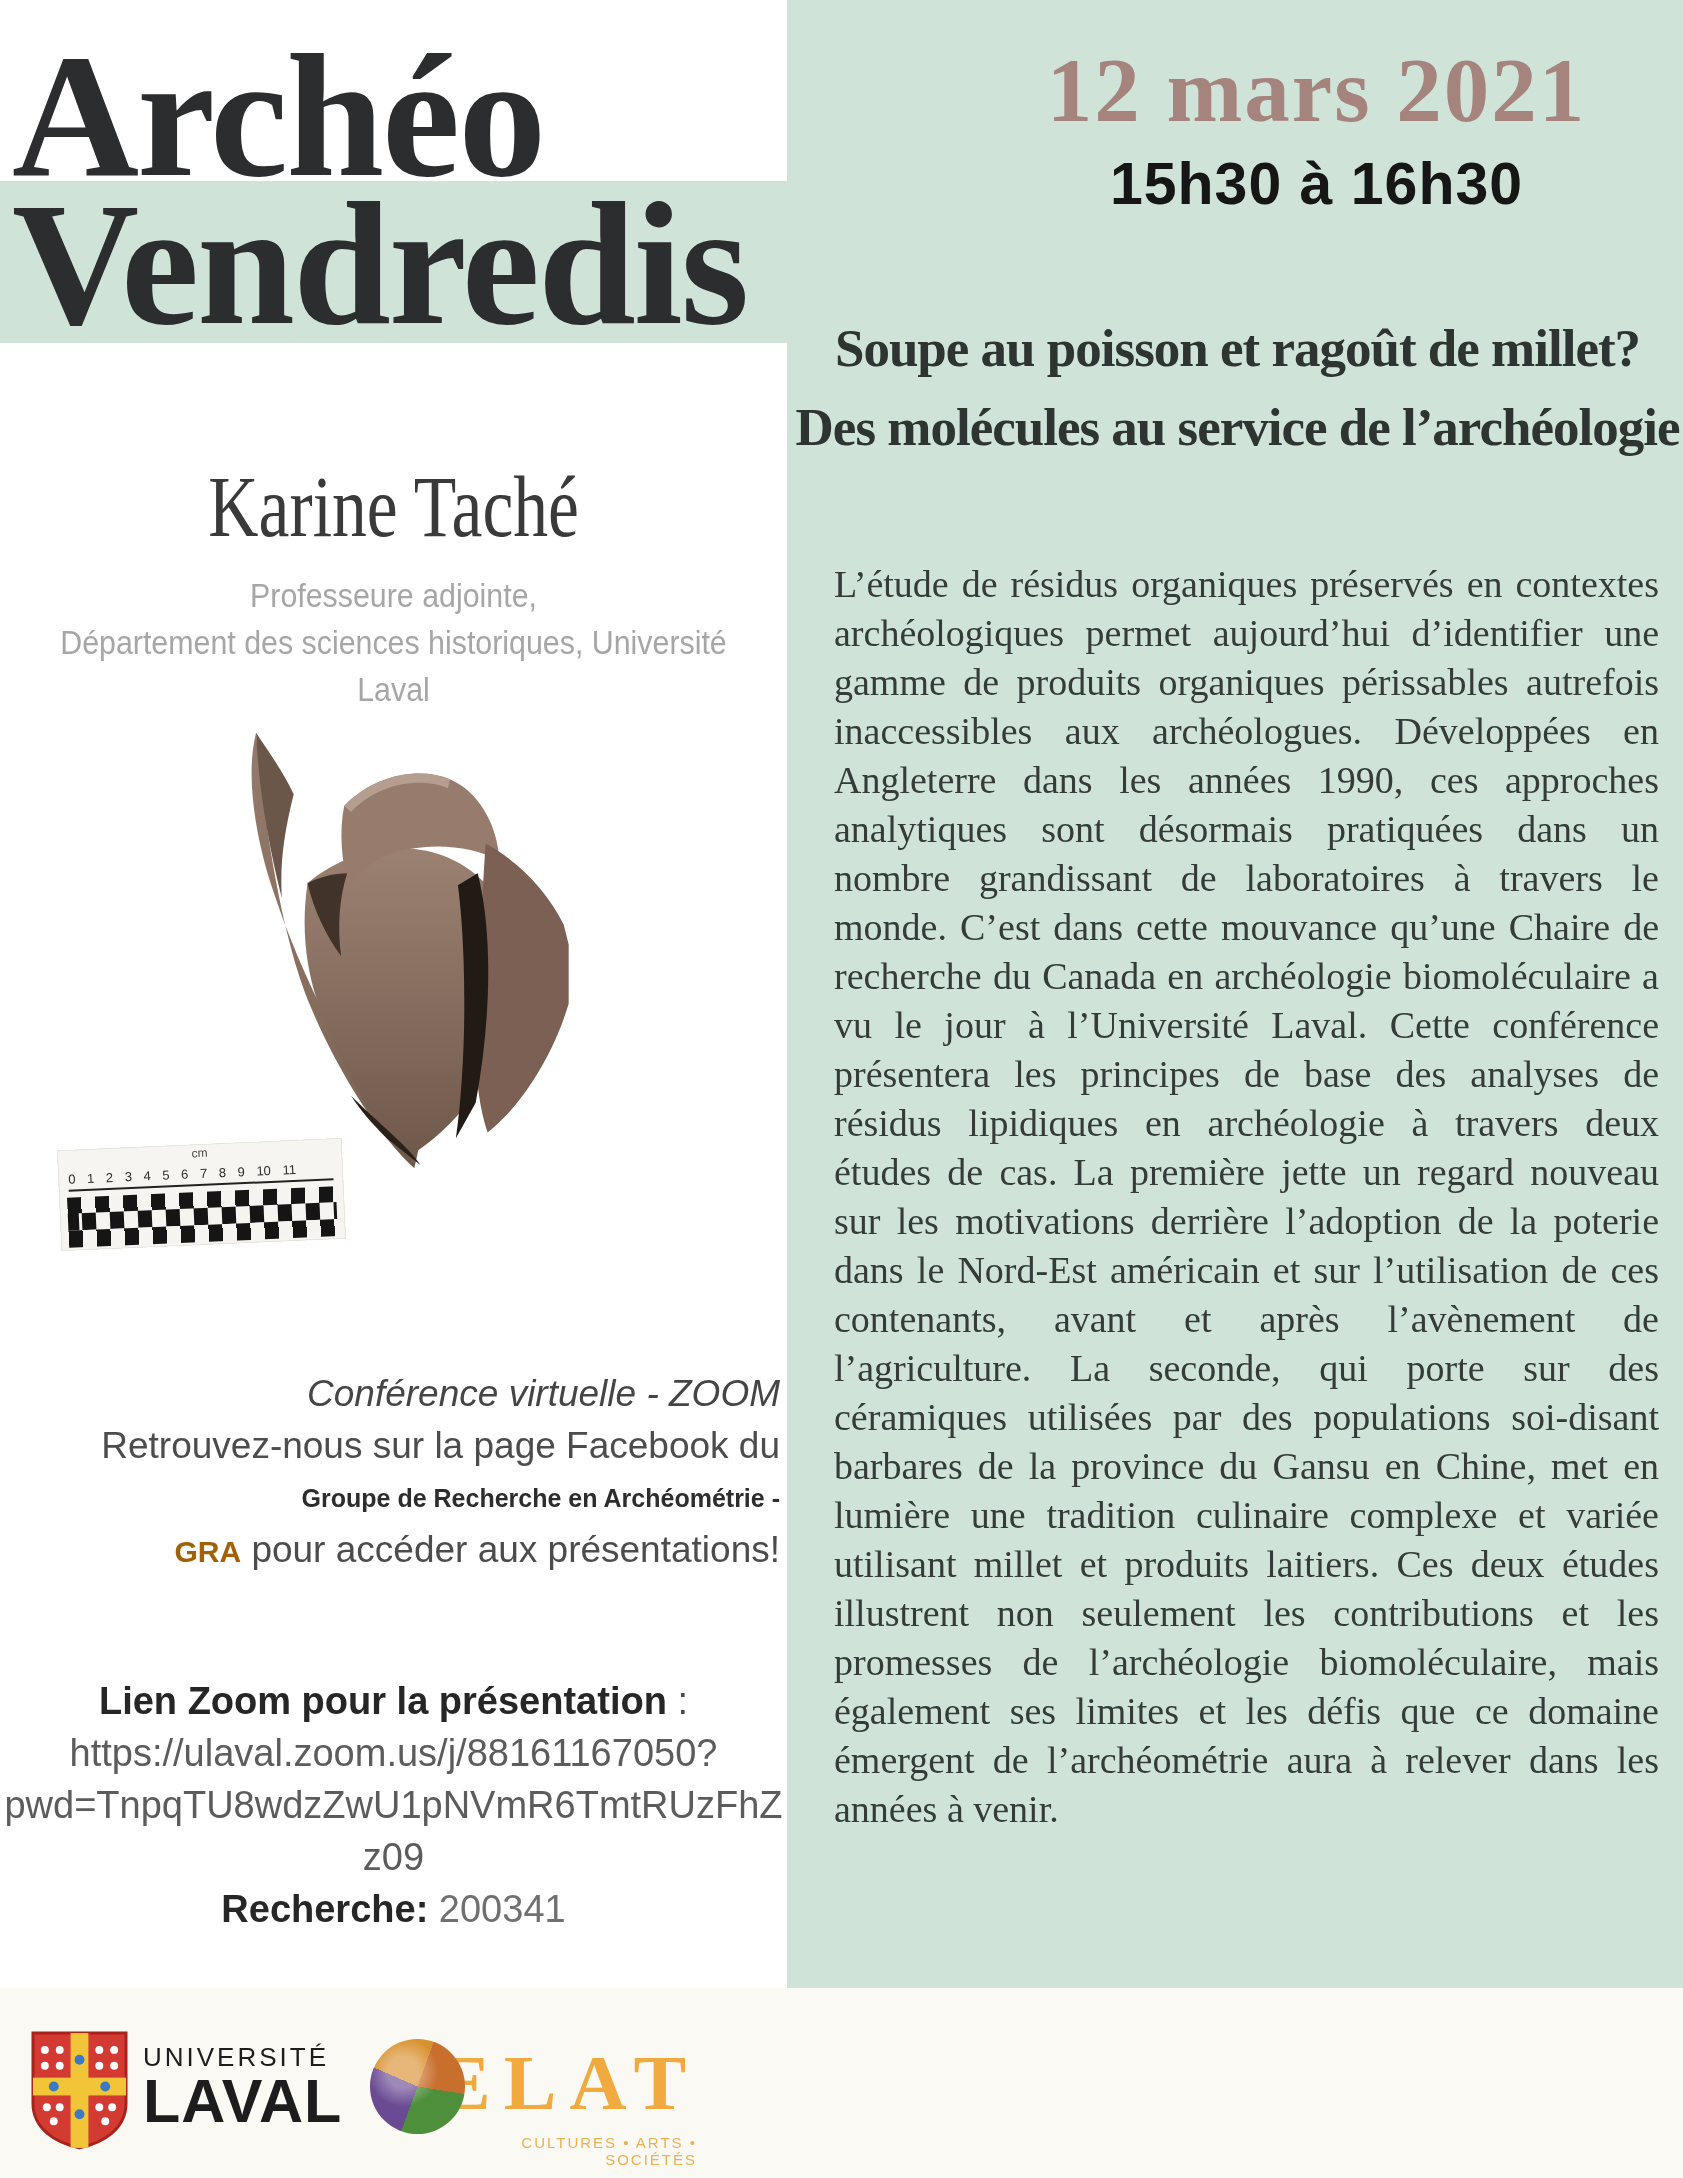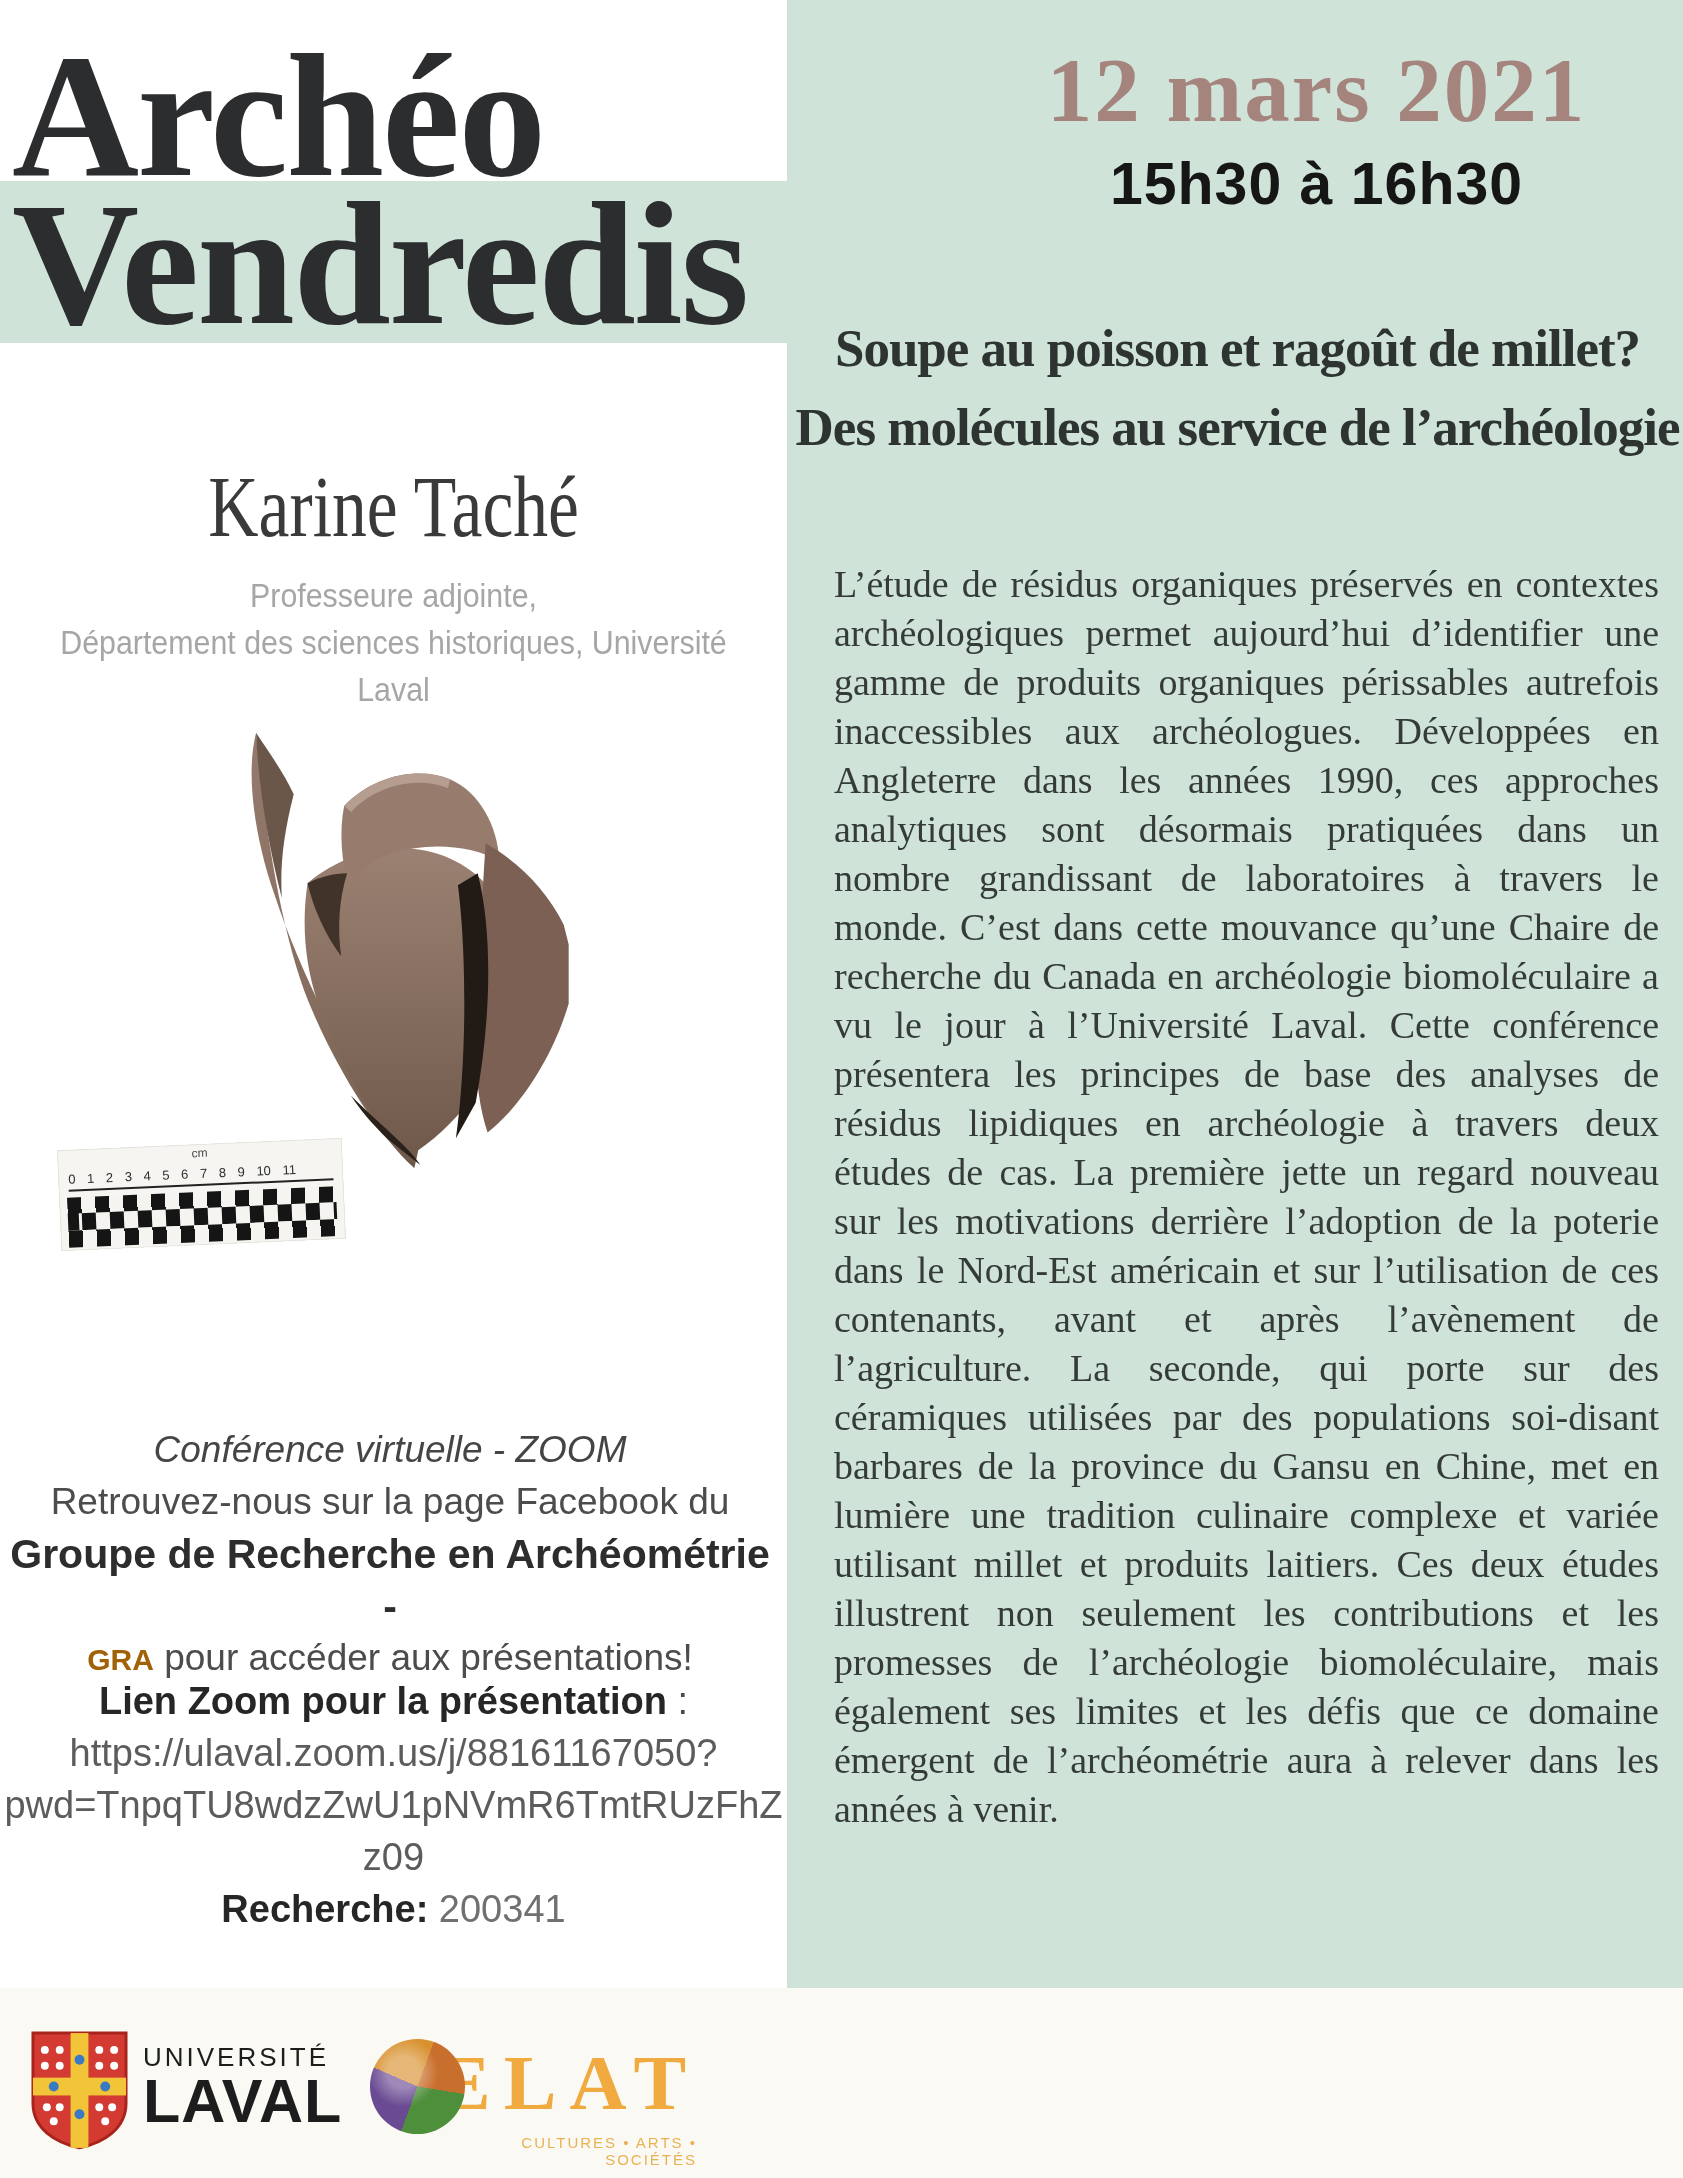--- a/index.html
+++ b/index.html
@@ -33,24 +33,24 @@
   .scale-cm{position:absolute;left:0;top:2px;width:100%;text-align:center;font-size:12px;color:#444;}
   .scale-numbers{position:absolute;left:10px;top:22px;width:265px;font-size:13px;color:#2e2e2e;
                  word-spacing:8px;white-space:nowrap;border-bottom:2px solid #222;padding-bottom:3px;}
   .checker{position:absolute;left:8px;width:269px;height:17px;
            background:repeating-linear-gradient(90deg,#151515 0 14px,#f5f4f0 14px 28px);}
   .checker.r1{top:48px;}
   .checker.r2{top:64px;background-position:14px 0;}
   .checker.r3{top:81px;}
 
   
-  .conf-block{position:absolute;left:0;top:1424px;width:780px;text-align:center;
+  .conf-block{position:absolute;left:0;top:1368px;width:780px;text-align:right;
               font-size:37px;line-height:52px;color:#4c4c4c;}
   .conf-l1{font-style:italic;color:#454545;}
-  .conf-l3{font-weight:700;font-size:41px;color:#2d2d2d;}
+  .conf-l3{font-weight:700;font-size:25px;color:#2d2d2d;}
   .conf-bold{font-weight:700;font-size:30px;color:#a16207;}
 
   
   .zoom-block{position:absolute;left:0;top:1675px;width:787px;text-align:center;
               font-size:38px;line-height:52px;color:#5c5c5c;}
   .zoom-label{font-weight:700;color:#262626;}
   .zoom-colon{color:#4a4a4a;}
   .pass-label{font-weight:700;color:#262626;}
   .pass-value{color:#707070;}
   .zoom-url{white-space:nowrap;}

